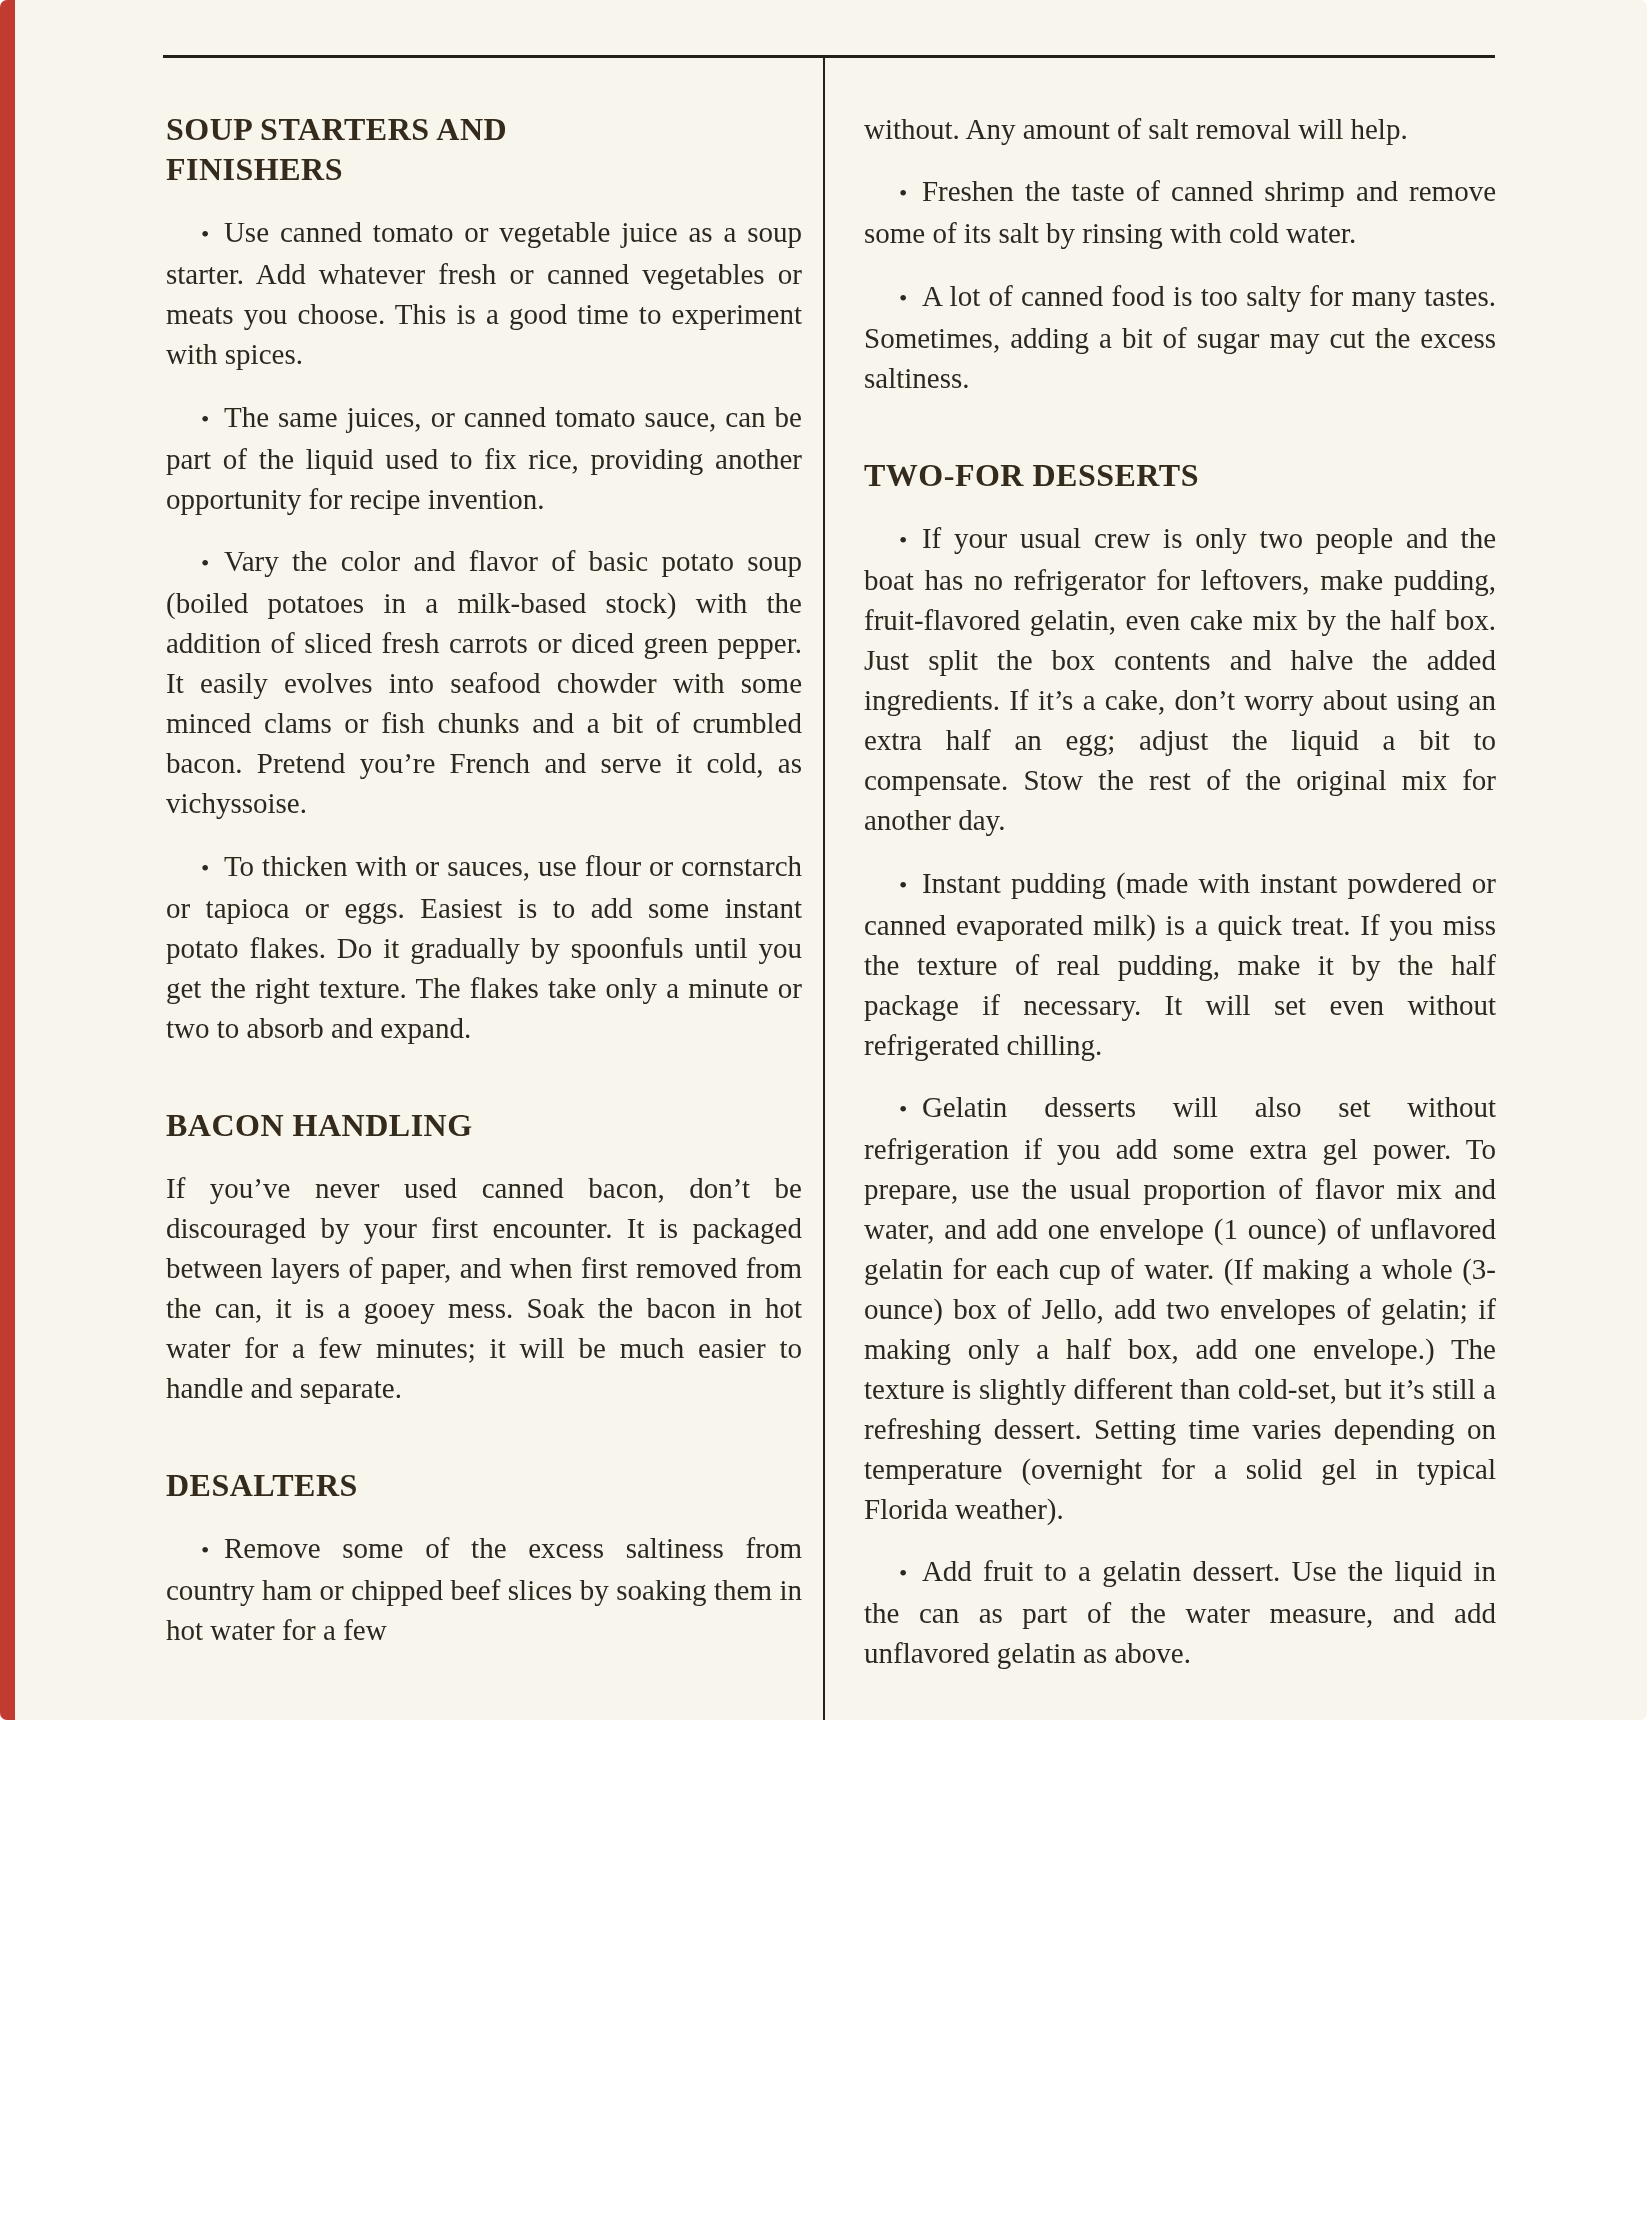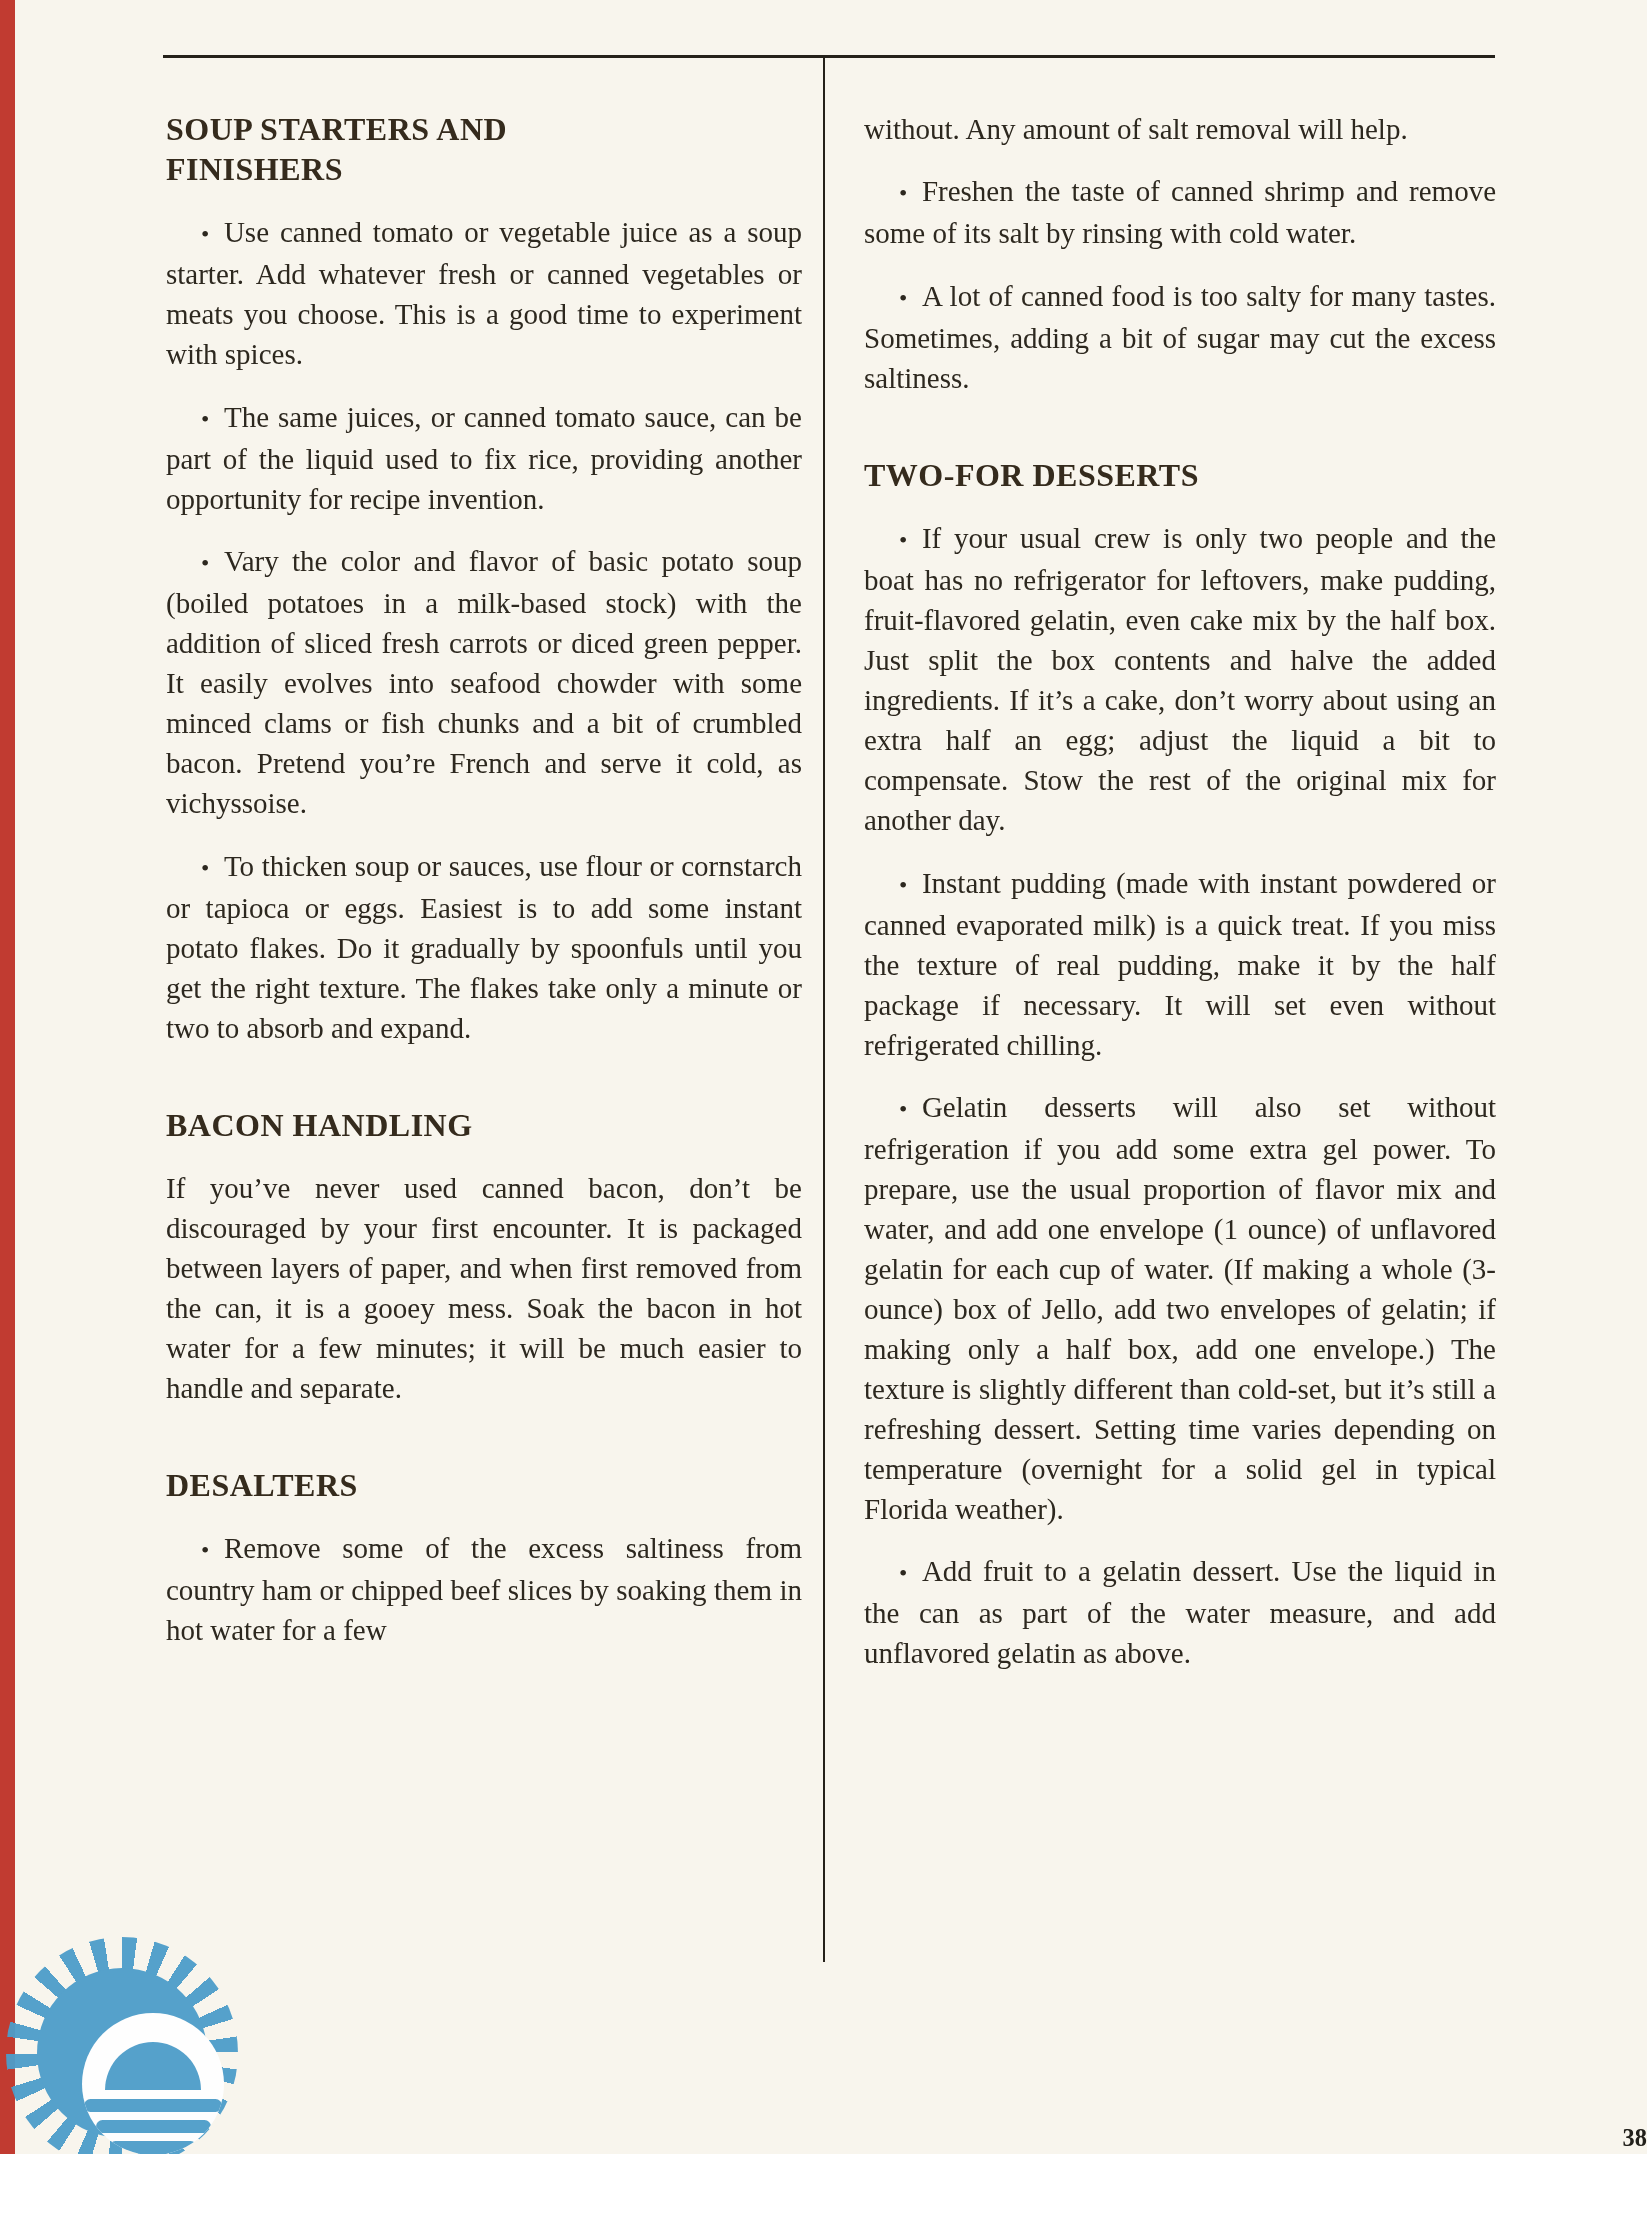--- a/index.html
+++ b/index.html
@@ -1,24 +1,25 @@
 <!DOCTYPE html>
 <html><head>
 <meta charset="utf-8">
 <style>
   html, body { margin: 0; padding: 0; background: #ffffff; }
 
   .page {
     position: relative;
     width: 1647px;
-    height: 2154px;
+    height: 1720px;
     background: #f8f5ed;
     font-family: "Liberation Serif", "DejaVu Serif", serif;
     color: #2d281f;
     overflow: hidden;
+    border-radius: 7px;
   }
 
   
   .spine-strip {
     position: absolute;
     left: 0; top: 0;
     width: 14.6px; height: 100%;
     background: #c13b31;
   }
 
@@ -156,21 +157,21 @@
   <div class="col col-left">
 
     <h2 class="narrow">SOUP STARTERS AND FINISHERS</h2>
 
     <p class="bullet"><span class="b">•</span><span>Use canned tomato or vegetable juice as a soup starter. Add whatever fresh or canned vegetables or meats you choose. This is a good time to experiment with spices.</span></p>
 
     <p class="bullet"><span class="b">•</span><span>The same juices, or canned tomato sauce, can be part of the liquid used to fix rice, providing another opportunity for recipe invention.</span></p>
 
     <p class="bullet"><span class="b">•</span><span>Vary the color and flavor of basic potato soup (boiled potatoes in a milk-based stock) with the addition of sliced fresh carrots or diced green pepper. It easily evolves into seafood chowder with some minced clams or fish chunks and a bit of crumbled bacon. Pretend you’re French and serve it cold, as vichyssoise.</span></p>
 
-    <p class="bullet"><span class="b">•</span><span>To thicken soup or sauces, use flour or cornstarch or tapioca or eggs. Easiest is to add some instant potato flakes. Do it gradually by spoonfuls until you get the right texture. The flakes take only a minute or two to absorb and expand.</span></p>
+    <p class="bullet"><span class="b">•</span><span>To thicken with or sauces, use flour or cornstarch or tapioca or eggs. Easiest is to add some instant potato flakes. Do it gradually by spoonfuls until you get the right texture. The flakes take only a minute or two to absorb and expand.</span></p>
 
     <h2 class="later">BACON HANDLING</h2>
 
     <p>If you’ve never used canned bacon, don’t be discouraged by your first encounter. It is packaged between layers of paper, and when first removed from the can, it is a gooey mess. Soak the bacon in hot water for a few minutes; it will be much easier to handle and separate.</p>
 
     <h2 class="later">DESALTERS</h2>
 
     <p class="bullet"><span class="b">•</span><span>Remove some of the excess saltiness from country ham or chipped beef slices by soaking them in hot water for a few</span></p>
 
   </div>

